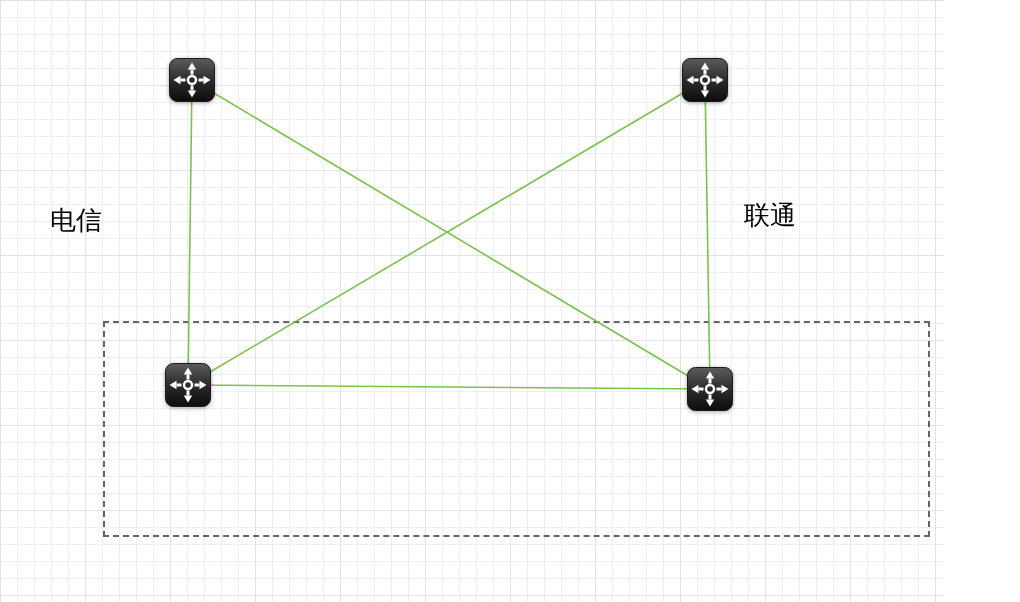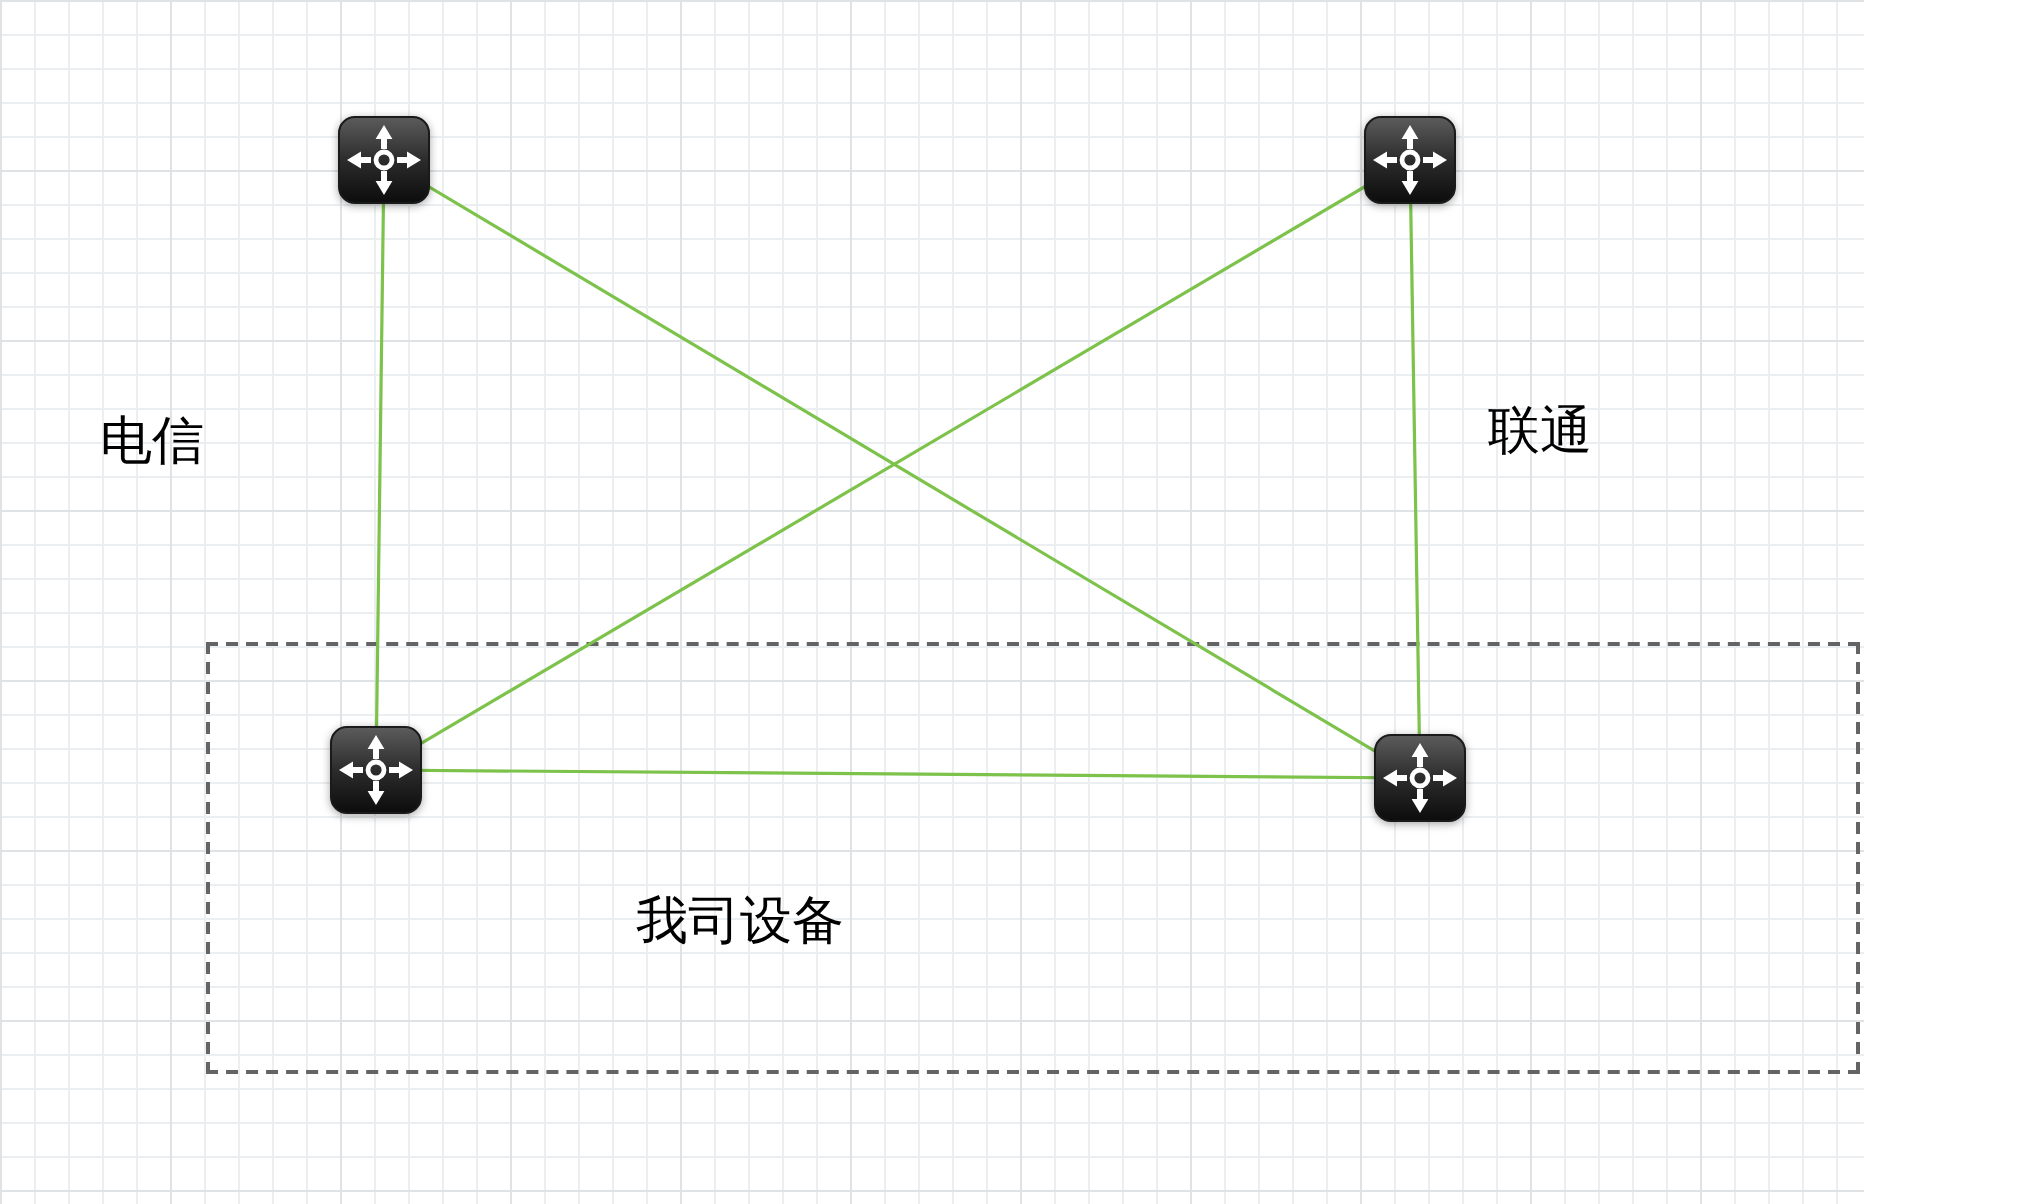--- a/index.html
+++ b/index.html
@@ -12,20 +12,21 @@
     width: 932px;
     height: 602px;
     overflow: hidden;
     background-color: #ffffff;
     background-image:
       linear-gradient(to right, #dfe3e6 1px, transparent 1px),
       linear-gradient(to bottom, #dfe3e6 1px, transparent 1px),
       linear-gradient(to right, #eceff1 1px, transparent 1px),
       linear-gradient(to bottom, #eceff1 1px, transparent 1px);
     background-size: 85px 85px, 85px 85px, 17px 17px, 17px 17px;
+    padding-left: 12px;
   }
   #edge-layer {
     position: absolute;
     left: 0; top: 0;
     width: 1020px; height: 602px;
     z-index: 2;
   }
   .dashed-box {
     position: absolute;
     left: 103px;
@@ -167,14 +168,13 @@
         <polygon points="34.5,17.8 34.5,26.2 41.5,22" stroke="none"></polygon>
       </g>
     </svg>
   </div>
 </div>
 
   <div class="label label-telecom">电信</div>
 
   <div class="label label-unicom">联通</div>
 
-  <div class="label label-our-equipment">我司设备</div>
 </div>
 
 </body></html>

